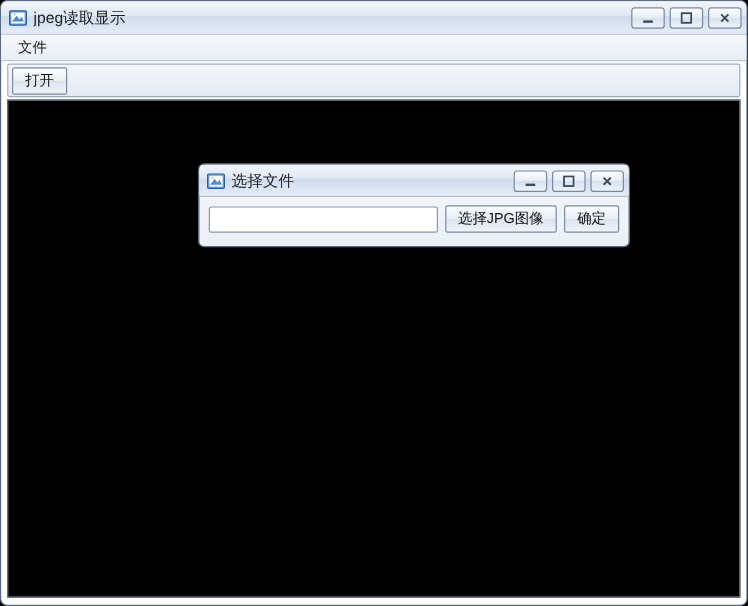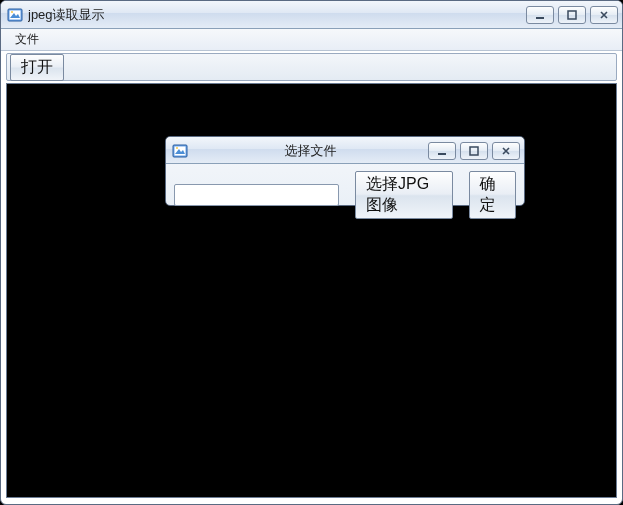--- a/index.html
+++ b/index.html
@@ -79,45 +79,45 @@
     border: 1px solid #9aaac0;
     margin: 2px 5px;
     display:flex; align-items:center;
     padding: 0 3px;
     border-radius: 2px;
   }
   .btn {
     border: 1px solid #7a8aa0;
     background: linear-gradient(#fefefe,#e9eef5 48%,#dbe4ee 52%,#f0f4f9);
     padding: 2px 10px;
-    font-size: 16px;
+    font-size: 12px;
     color: #111;
     border-radius: 2px;
     cursor: default;
   }
 
   
   .client {
     position:absolute;
     left:5px; right:5px; top:82px; bottom:6px;
     background:#000;
     border: 1px solid #6b7c94;
   }
 
   
   .window.dialog {
     left: 165px; top: 136px; width: 360px; height: 70px;
     border: 1px solid #5a6a82;
     border-radius: 5px;
     background: linear-gradient(#f6f8fb,#eaf0f7);
   }
-  .dialog .titlebar { height: 27px; text-align: center; }
+  .dialog .titlebar { height: 27px; }
   .dialog-body {
     display:flex; align-items:center;
-    gap:16px;
+    gap:6px;
     padding: 7px 8px;
   }
   .textfield {
     flex:1;
     height: 22px;
     border: 1px solid #8898ae;
     background: #fff;
     border-radius: 2px;
     padding: 0 4px;
     font-size:12px;

